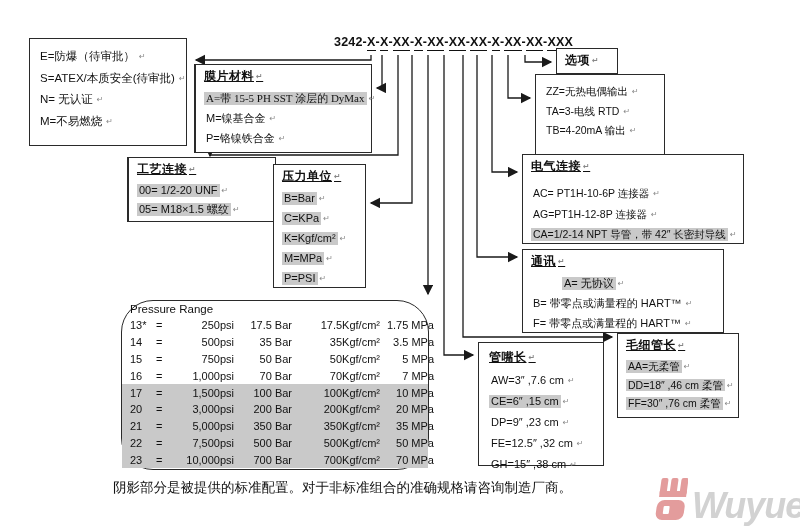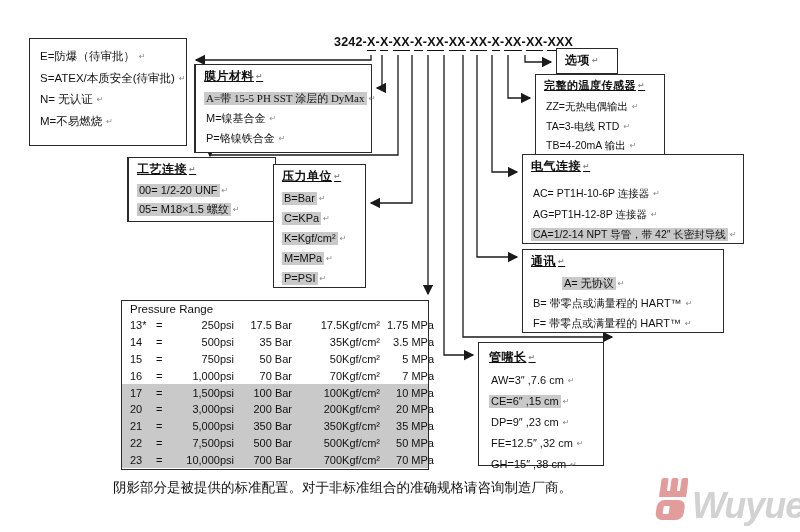--- a/index.html
+++ b/index.html
@@ -119,21 +119,20 @@
         <div class="opt ret" style="margin-top:7px;"><span class="txt shaded">M=MPa</span></div>
         <div class="opt ret" style="margin-top:7px;"><span class="txt shaded">P=PSI</span></div>
       </div>
   </div>
 
   <div class="box" style="left:556px;top:48px;width:62px;height:26px;">
     <div class="box-title ret" style="text-decoration:none;">选项</div>
   </div>
 
   <div class="box" style="left:535px;top:74px;width:130px;height:82px;">
-    <div class="box-title ret" style="font-size:11px;">完整的温度传感器</div>
     <div>
 
     <div class="opt ret" style="margin-top:7px;font-size:10.5px;"><span class="txt">ZZ=无热电偶输出</span></div>
         <div class="opt ret" style="margin-top:7px;font-size:10.5px;"><span class="txt">TA=3-电线  RTD</span></div>
         <div class="opt ret" style="margin-top:7px;font-size:10.5px;"><span class="txt">TB=4-20mA  输出</span></div>
       </div>
   </div>
 
   <div class="box" style="left:522px;top:154px;width:222px;height:90px;">
     <div class="box-title ret" style="margin-bottom:12px;">电气连接</div>
@@ -160,22 +159,31 @@
     <div>
 
     <div class="opt ret" style="margin-top:8px;"><span class="txt">AW=3″ ,7.6 cm</span></div>
         <div class="opt ret" style="margin-top:8px;"><span class="txt shaded">CE=6″ ,15 cm</span></div>
         <div class="opt ret" style="margin-top:8px;"><span class="txt">DP=9″ ,23 cm</span></div>
         <div class="opt ret" style="margin-top:8px;"><span class="txt">FE=12.5″ ,32 cm</span></div>
         <div class="opt ret" style="margin-top:8px;"><span class="txt">GH=15″ ,38 cm</span></div>
       </div>
   </div>
 
-
-  <div class="box" id="ptable" style="left:121px;top:300px;width:308px;height:170px;padding:0;">
+  <div class="box" style="left:617px;top:333px;width:122px;height:85px;">
+    <div class="box-title ret" style="margin-bottom:2px;">毛细管长</div>
+    <div>
+
+    <div class="opt ret" style="margin-top:6px;font-size:10.5px;"><span class="txt shaded">AA=无柔管</span></div>
+        <div class="opt ret" style="margin-top:6px;font-size:10.5px;"><span class="txt shaded">DD=18″ ,46 cm  柔管</span></div>
+        <div class="opt ret" style="margin-top:6px;font-size:10.5px;"><span class="txt shaded">FF=30″ ,76 cm  柔管</span></div>
+      </div>
+  </div>
+
+  <div class="box" id="ptable" style="left:121px;top:300px;width:308px;height:170px;padding:0;border-radius:32px;">
     <div class="tbl-title">Pressure Range</div>
     <div>
 
         <div class="prow">
           <span class="c0">13*</span>
           <span class="c1">=</span>
           <span class="cr">250psi</span>
           <span class="cr">17.5 Bar</span>
           <span class="cr">17.5Kgf/cm²</span>
           <span class="cr">1.75 MPa</span>

